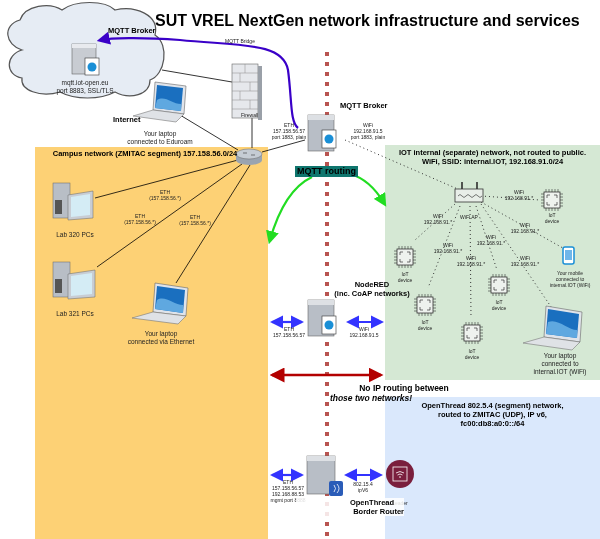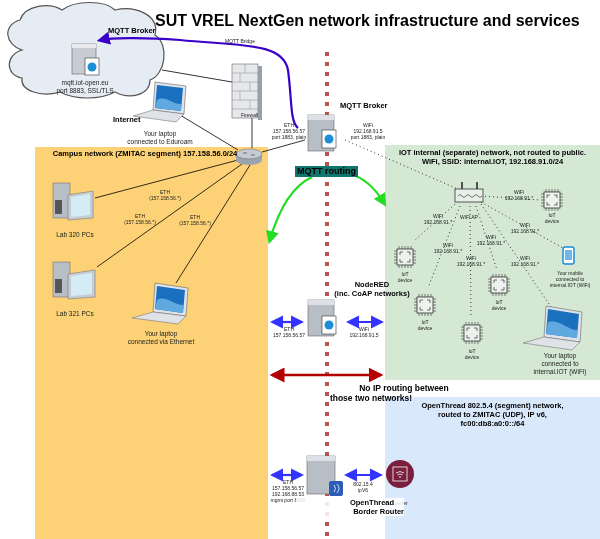--- a/index.html
+++ b/index.html
@@ -388,21 +388,21 @@
 <div class="lbl small" style="left:528px; top:368px; width:64px;">internal.IOT (WiFi)</div>
 
 <div class="lbl med bold" style="left:290px; top:280px; width:76px;">NodeRED</div>
 <div class="lbl med bold" style="left:290px; top:289px; width:76px;">(inc. CoAP networks)</div>
 <div class="lbl tiny" style="left:270px; top:326px; width:38px;">ETH</div>
 <div class="lbl tiny" style="left:270px; top:332px; width:38px;">157.158.56.57</div>
 <div class="lbl tiny" style="left:345px; top:326px; width:38px;">WiFi</div>
 <div class="lbl tiny" style="left:345px; top:332px; width:38px;">192.168.91.5</div>
 
 <div class="lbl bold" style="left:275px; top:383px; width:104px; font-size:8.5px;margin-left:33px;">No IP routing between</div>
-<div class="lbl bold" style="left:275px; top:393px; width:104px; font-size:8.5px;">those two networks!</div>
+<div class="lbl bold" style="left:275px; top:393px; width:104px; font-size:8.5px;font-style:italic;">those two networks!</div>
 
 <div class="lbl zone-title" style="left:385px; top:401px; width:215px;">OpenThread 802.5.4 (segment) network,</div>
 <div class="lbl zone-title" style="left:385px; top:410px; width:215px;">routed to ZMITAC (UDP), IP v6,</div>
 <div class="lbl zone-title" style="left:385px; top:419px; width:215px;">fc00:db8:a0:0::/64</div>
 <div class="lbl tiny" style="left:388px; top:500px; width:24px;">Leader</div>
 
 <div class="lbl tiny" style="left:268px; top:479px; width:40px;">ETH</div>
 <div class="lbl tiny" style="left:268px; top:485px; width:40px;">157.158.56.57</div>
 <div class="lbl tiny" style="left:268px; top:491px; width:40px;">192.168.88.53</div>
 <div class="lbl tiny" style="left:268px; top:497px; width:40px;">mgmt port 8888</div>

